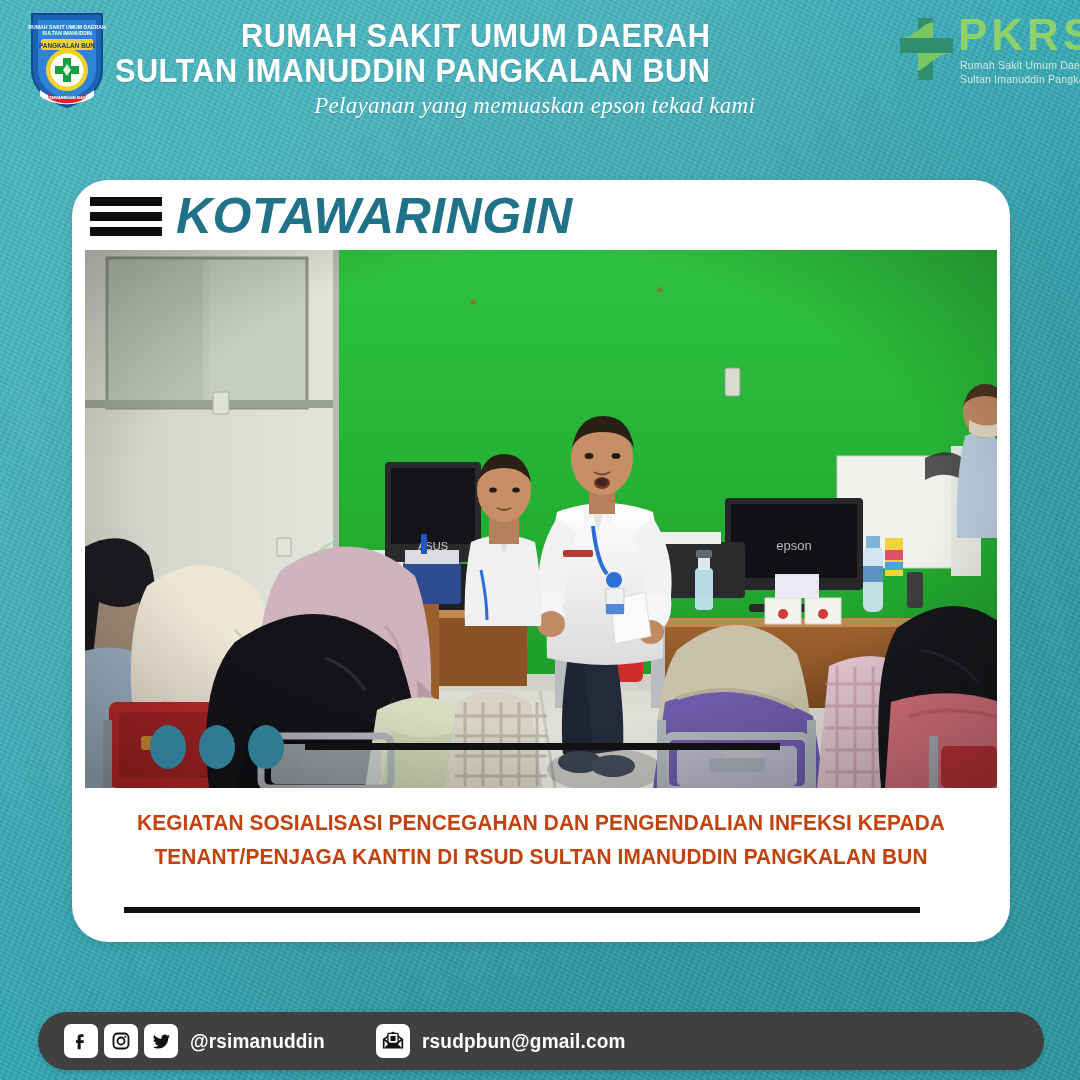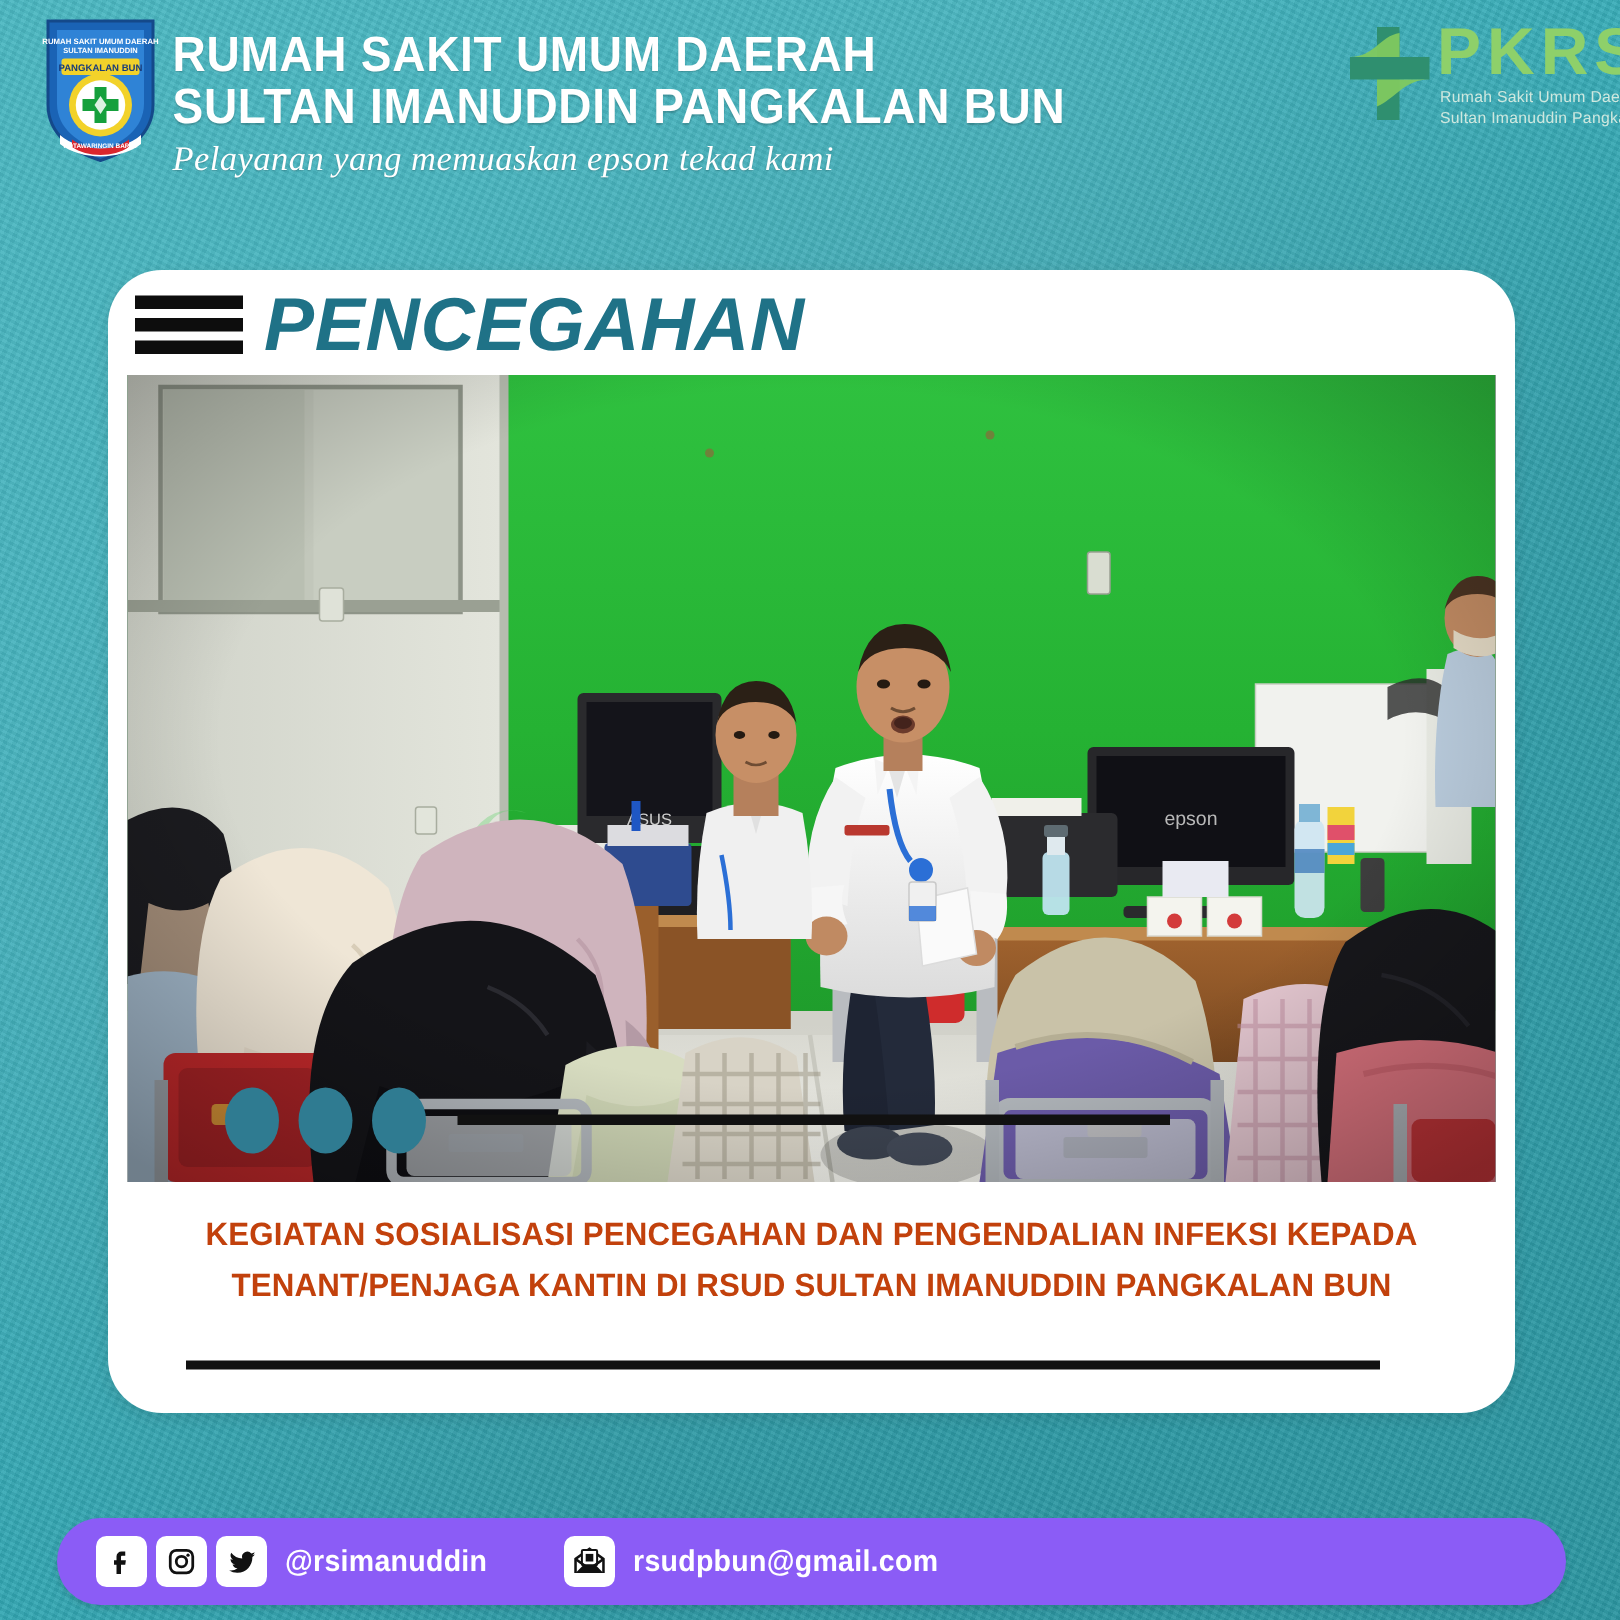--- a/index.html
+++ b/index.html
@@ -13,21 +13,21 @@
   #bg{
     position:absolute;inset:0;
     background:
       radial-gradient(ellipse at 20% 15%, rgba(255,255,255,.07) 0 40%, rgba(0,0,0,0) 70%),
       radial-gradient(ellipse at 80% 70%, rgba(0,0,0,.07) 0 45%, rgba(0,0,0,0) 75%),
       repeating-linear-gradient(27deg, rgba(255,255,255,.045) 0 2px, rgba(0,0,0,.04) 2px 4px),
       repeating-linear-gradient(113deg, rgba(255,255,255,.035) 0 3px, rgba(0,0,0,.035) 3px 6px),
       linear-gradient(160deg,#3cb2bd 0%,#36abb7 45%,#2fa2ae 100%);
   }
   
-  #header{position:absolute;left:0;top:0;width:1080px;height:132px;}
+  #header{position:absolute;left:0;top:0;width:1080px;height:132px;text-align:right;}
   #emblem{position:absolute;left:28px;top:10px;width:78px;height:100px;}
   #hdr-text{position:absolute;left:115px;top:18px;}
   .hdr-line{
     color:#ffffff;font-weight:bold;font-style:normal;
     font-size:33px;line-height:35px;letter-spacing:.5px;
     font-family:"Liberation Sans", sans-serif;
     transform:scaleX(.93);transform-origin:left center;
     text-shadow:0 1px 1px rgba(0,0,0,.18);
   }
   #hdr-tag{
@@ -82,21 +82,21 @@
     color:#c2410c;font-weight:bold;font-size:21.5px;line-height:34px;
     letter-spacing:.1px;font-family:"Liberation Sans", sans-serif;
   }
   #caption div{transform:scaleX(.97);transform-origin:center;}
   #rule-bottom{
     position:absolute;left:52px;top:727px;width:796px;height:6px;background:#111;
   }
   
   #footer{
     position:absolute;left:38px;top:1012px;width:1006px;height:58px;
-    background:#8b5cf6;border-radius:29px;
+    background:#404040;border-radius:29px;
     box-shadow:0 2px 5px rgba(0,0,0,.15);
   }
   .fgroup{position:absolute;top:0;height:58px;display:flex;align-items:center;}
   .icobox{
     width:34px;height:34px;background:#fff;border-radius:7px;
     display:flex;align-items:center;justify-content:center;
     margin-right:6px;flex:none;
   }
   .ftext{
     color:#ffffff;font-weight:bold;font-size:20px;margin-left:6px;
@@ -149,21 +149,21 @@
 </div>
 
 <div id="card">
 
   <div id="title-row">
     <div id="hamburger">
       <div class="ham-bar" style="top:0px;"></div>
       <div class="ham-bar" style="top:15px;"></div>
       <div class="ham-bar" style="top:30px;"></div>
     </div>
-    <div id="sosialisasi">PENCEGAHAN</div>
+    <div id="sosialisasi">KOTAWARINGIN</div>
   </div>
 
   <div id="photo">
     <svg viewBox="0 0 912 538" preserveAspectRatio="none">
       <defs>
         <linearGradient id="greenwall" x1="0" y1="0" x2="0" y2="1">
           <stop offset="0%" stop-color="#2fc13f"></stop>
           <stop offset="55%" stop-color="#25b233"></stop>
           <stop offset="100%" stop-color="#1f9d2c"></stop>
         </linearGradient>

